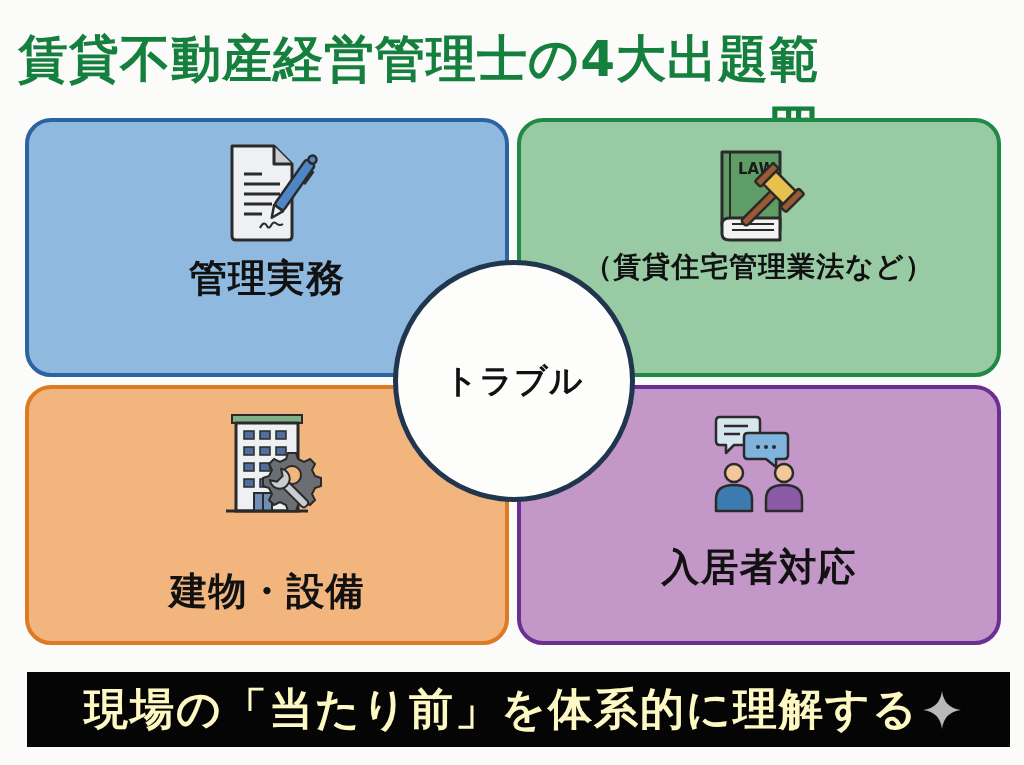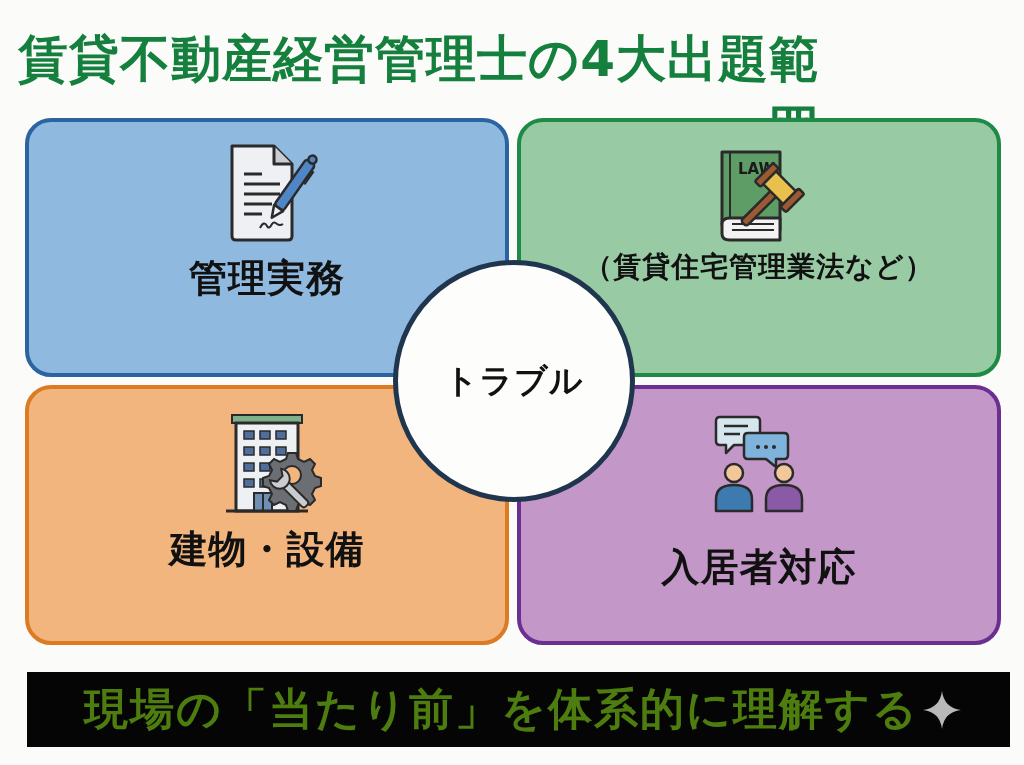--- a/index.html
+++ b/index.html
@@ -20,38 +20,38 @@
   }
   .box .icon { width: 110px; height: 110px; margin-top: 20px; }
   .box .main {
     font-size: 38px; font-weight: 900; margin-top: 6px; line-height: 48px; letter-spacing: 1px;
   }
   .box .sub {
     font-size: 28px; font-weight: 900; line-height: 38px; letter-spacing: 1px;
   }
   #box-tl { left: 25px; top: 118px; width: 484px; height: 259px; background: #8fb9df; border-color: #2b64a0; }
   #box-tr { left: 517px; top: 118px; width: 484px; height: 259px; background: #98cba3; border-color: #1f8a45; }
-  #box-bl { left: 25px; top: 385px; width: 484px; height: 260px; background: #f3b57e; border-color: #dd7a24; }
+  #box-bl { left: 25px; top: 385px; width: 484px; height: 260px; background: #f3b57e; border-color: #dd7a24; gap: 42px; }
   #box-br { left: 517px; top: 385px; width: 484px; height: 260px; background: #c497c9; border-color: #6b2f92; gap: 16px; }
   #box-tl .icon { margin-top: 16px; }
   #box-tr .icon { margin-top: 16px; }
   #box-bl .icon { margin-top: 20px; }
   #box-br .icon { margin-top: 22px; }
   .center-circle {
     position: absolute; left: 393px; top: 260px; width: 242px; height: 242px;
     border-radius: 50%; background: #fdfdfc; border: 5px solid #20364f; box-sizing: border-box;
     display: flex; flex-direction: column; justify-content: center; align-items: center;
     font-weight: 900; font-size: 33px; line-height: 44px; letter-spacing: 1px;
   }
   .banner {
     position: absolute; left: 27px; top: 672px; width: 983px; height: 75px;
     background: #050505; display: flex; align-items: center; justify-content: center;
   }
   .banner-text {
-    color: #4d7c0f; font-size: 44px; font-weight: 900; letter-spacing: 2px;
+    color: #fef9c3; font-size: 44px; font-weight: 900; letter-spacing: 2px;
     margin-left: 10px;
   }
   .sparkle { width: 42px; height: 42px; margin-left: 2px; }
 </style>
 </head>
 <body>
 
 <div class="title">賃貸不動産経営管理士の4大出題範囲</div>
 
 <div class="box" id="box-tl">

